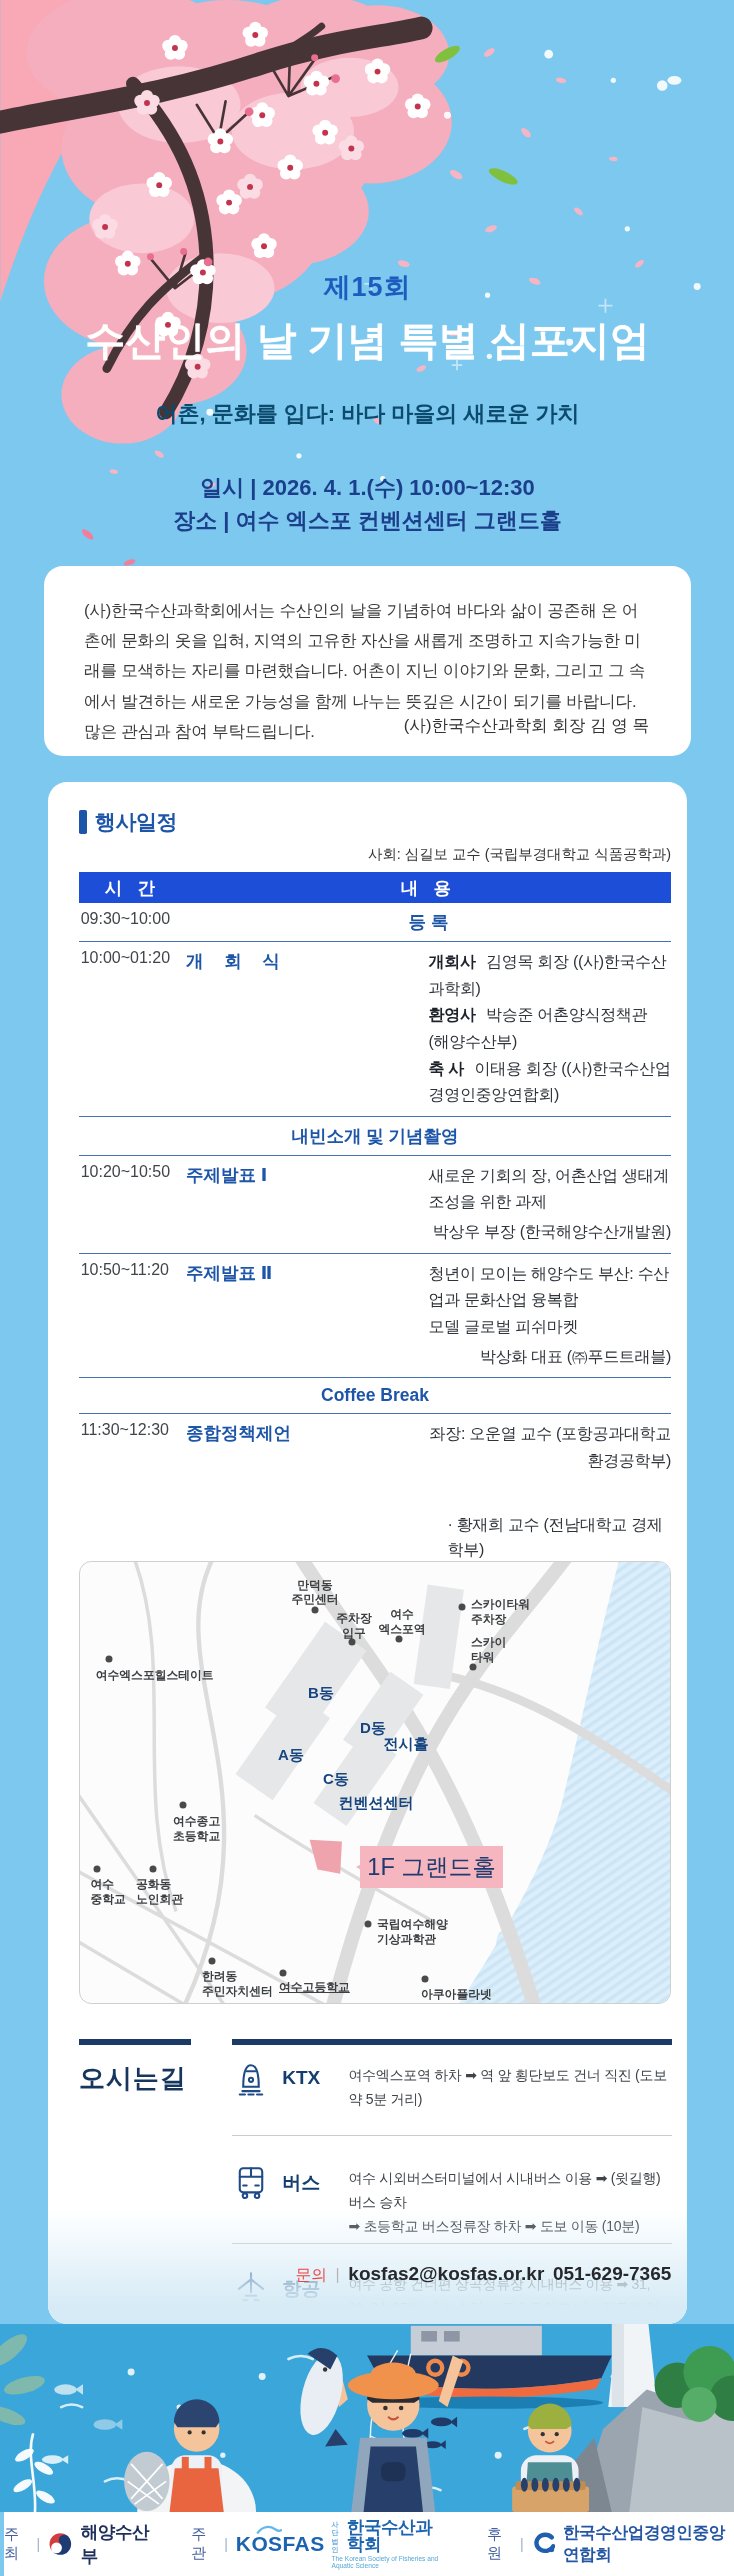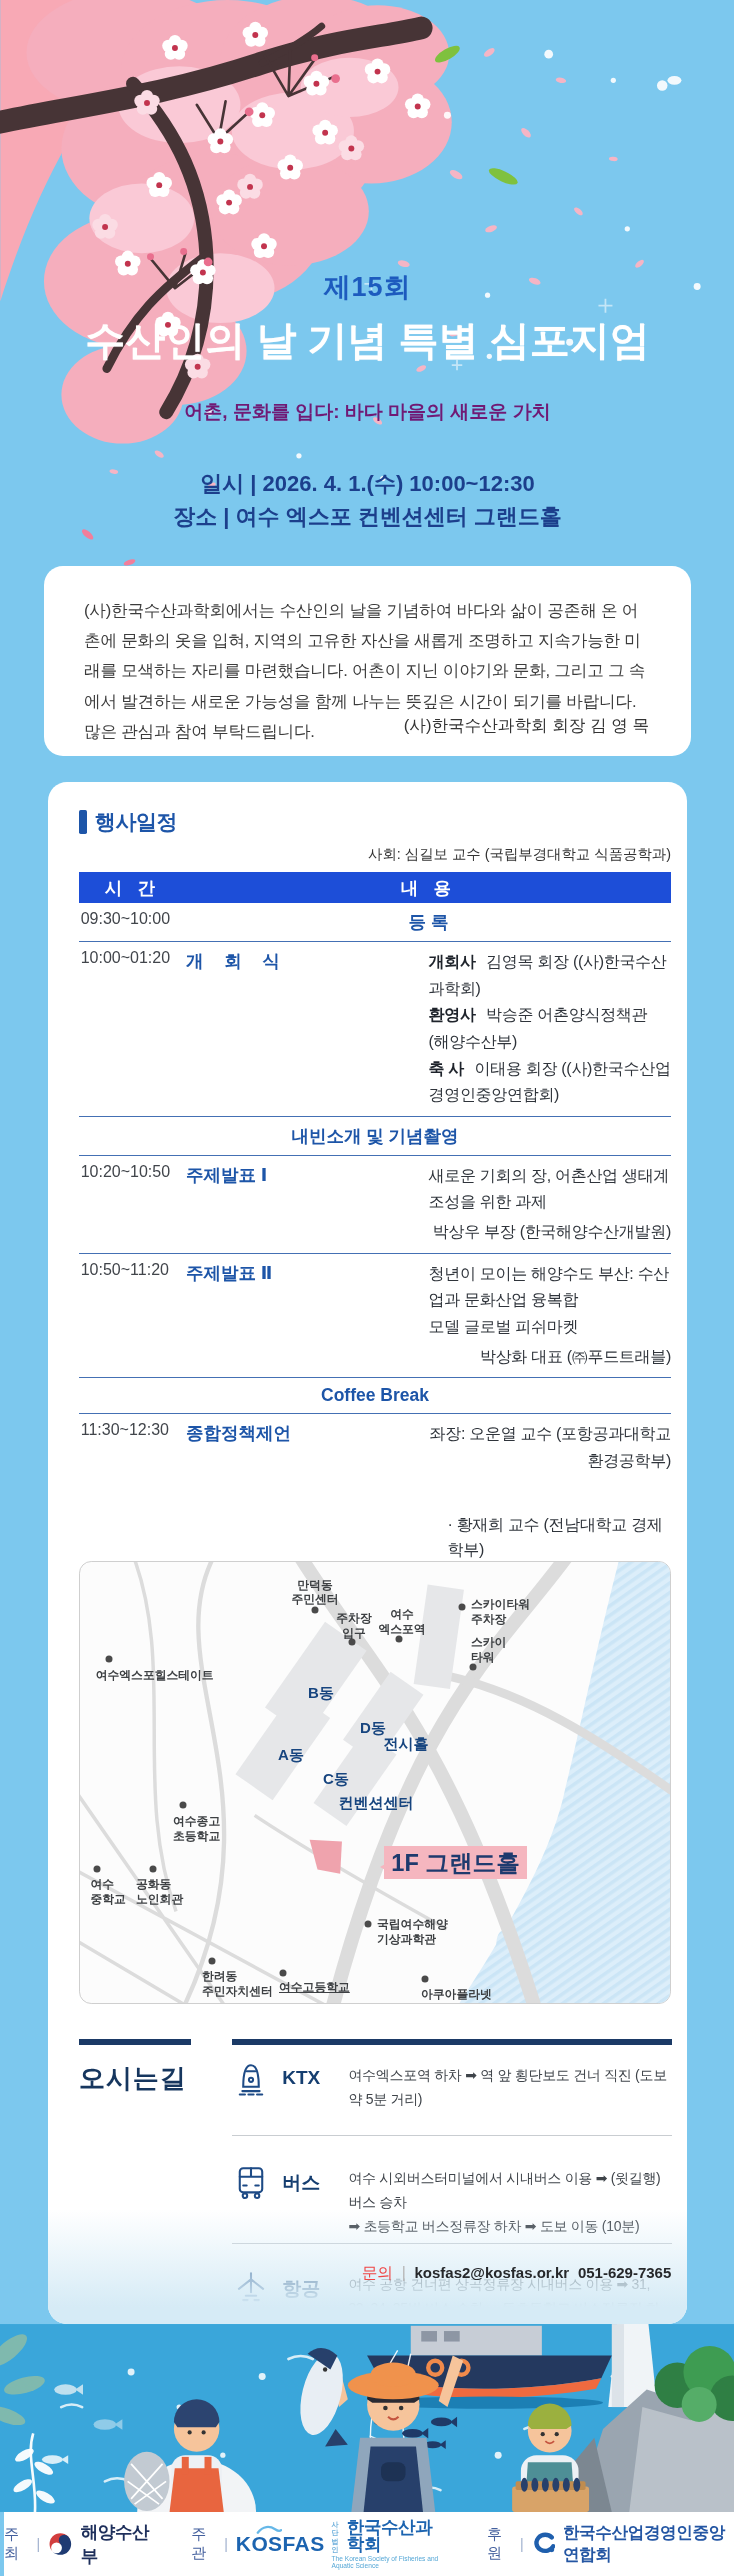--- a/index.html
+++ b/index.html
@@ -5,21 +5,21 @@
   * { margin:0; padding:0; box-sizing:border-box; }
   body { font-family:"Liberation Sans","DejaVu Sans",sans-serif; }
   #page { position:relative; width:735px; height:2576px; background:#7CC8EE; overflow:hidden; }
 
   
   .hero { position:absolute; left:0; top:0; width:735px; height:751px; }
   .hero svg.deco { position:absolute; left:0; top:0; pointer-events:none; }
   .hero-text { position:absolute; left:0; top:269px; width:100%; text-align:center; }
   .edition { font-size:27px; font-weight:800; color:#1D5BBE; letter-spacing:0.9px; }
   .main-title { margin-top:7.9px; font-size:40px; font-weight:800; color:#FFFFFF; letter-spacing:0px; text-shadow:0 0 0.9px rgba(255,255,255,.6); }
-  .sub-title { margin-top:31px; font-size:19px; font-weight:800; color:#701a75; }
+  .sub-title { margin-top:31px; font-size:22px; font-weight:800; color:#0c4a6e; }
   .when-where { margin-top:42px; font-size:22px; font-weight:700; color:#1C3F8C; line-height:1.5; }
 
   
   .intro-card { position:absolute; left:44px; top:566px; width:647px; height:190px; background:#FFFFFF; border-radius:19px; padding:30px 40px 0 40px; }
   .intro-body { font-size:16.6px; color:#3C3C3C; line-height:1.82; letter-spacing:-0.2px; }
   .intro-sign { position:absolute; right:42px; bottom:19px; font-size:16.6px; color:#333; }
 
   
   .main-card { position:absolute; left:48px; top:782px; width:639px; height:1542px; background:#FFFFFF; border-radius:19px; }
   .card-fade { position:absolute; left:0; bottom:0; width:100%; height:114px; border-radius:0 0 19px 19px; background:linear-gradient(180deg, rgba(214,235,246,0) 0%, #D6EBF6 85%); }
@@ -49,38 +49,38 @@
   .pre { white-space:pre-line; }
   .note { margin-top:10.5px; font-size:15px; color:#3A3A3A; }
 
   
   .map { position:absolute; left:31px; top:779px; width:592px; height:443px; background:#FCFCFC; border:1.7px solid #CFCFCF; border-radius:12.2px; overflow:hidden; }
   .map svg { position:absolute; left:0; top:0; }
   .mlabel { position:absolute; font-size:11.8px; font-weight:700; color:#3D4043; line-height:1.25; white-space:pre-line; }
   .mlabel.ctr { transform:translateX(-50%); text-align:center; }
   .bldg { position:absolute; font-size:15px; font-weight:800; color:#17457F; transform:translateX(-50%); white-space:nowrap; }
   .mdot { position:absolute; width:7px; height:7px; border-radius:50%; background:#4A4A4A; transform:translate(-50%,-50%); }
-  .callout { position:absolute; left:280px; top:284px; width:143px; height:33px; background:#F5B6BF; display:flex; align-items:center; justify-content:center; font-size:23.6px; font-weight:700; color:#1E3A6E; white-space:nowrap;margin-left:24px; }
+  .callout { position:absolute; left:280px; top:284px; width:143px; height:42px; background:#F5B6BF; display:flex; align-items:center; justify-content:center; font-size:23.6px; font-weight:400; color:#1E3A6E; white-space:nowrap; }
   .callout:before { content:""; position:absolute; left:-11.4px; top:14px; border:7px solid transparent; border-right:12.2px solid #F5B6BF; }
 
   
   .dir-bar-s { position:absolute; left:31px; top:1257px; width:112px; height:6.1px; background:#1B3A66; }
   .dir-bar-l { position:absolute; left:184px; top:1257px; width:440px; height:6.1px; background:#1B3A66; }
   .dir-title { position:absolute; left:31px; top:1279px; font-size:26px; font-weight:800; color:#16365E; letter-spacing:0.9px; }
   .dir-row { position:absolute; left:184px; width:440px; display:flex; align-items:flex-start; gap:12.2px; }
   .dir-icon { flex:0 0 38px; }
   .dir-mode { flex:0 0 54px; font-size:19px; font-weight:800; color:#153E70; padding-top:7px; }
   .dir-text { flex:1; font-size:14px; color:#3F444A; line-height:1.7; padding-top:4.4px; letter-spacing:-0.3px; }
   .dir-div { position:absolute; left:184px; width:440px; height:0.9px; background:#C9CDD1; }
 
   
   .contact { position:absolute; right:15.7px; top:1481px; display:flex; align-items:baseline; gap:8.7px; }
   .contact .lab { font-size:15.7px; color:#ef4444; }
   .contact .pipe { color:#B5B5B5; font-size:15.7px; }
-  .contact .val { font-size:15px; font-weight:800; color:#26282B; letter-spacing:0; }
+  .contact .val { font-size:19px; font-weight:800; color:#26282B; letter-spacing:0; }
 
   
   .sea-band { position:absolute; left:0; top:2324px; width:735px; height:188px; }
 
   
   .footer { position:absolute; left:4px; top:2512px; width:735px; height:64px; background:#FFFFFF; display:flex; align-items:center; justify-content:center; gap:40px; }
   .fgroup { display:flex; align-items:center; gap:7.9px; }
   .flabel { font-size:15px; color:#44609E; }
   .fpipe { color:#9FB0CE; font-size:14px; }
   .fname { font-size:17.5px; font-weight:800; color:#1E2F5B; letter-spacing:-0.4px; }

